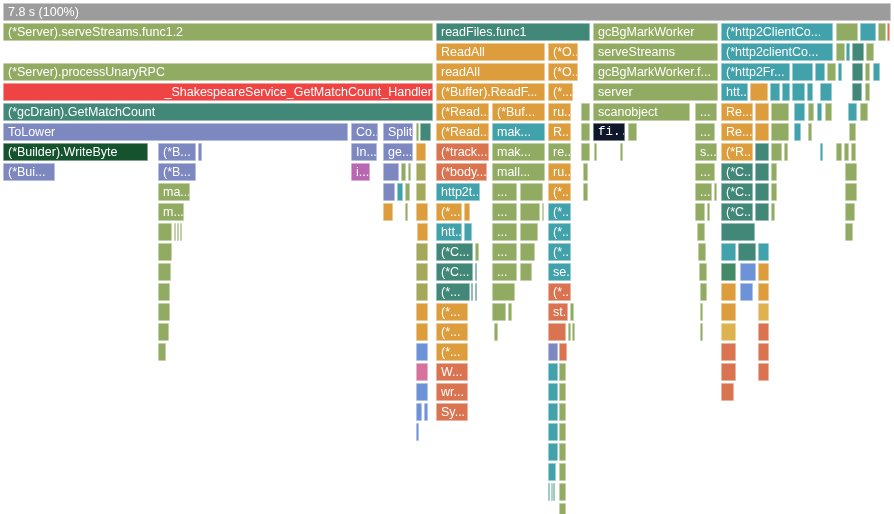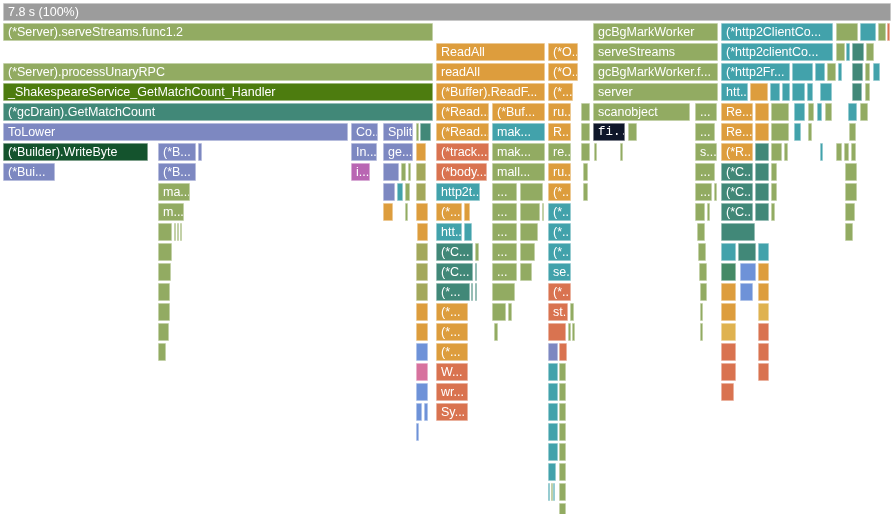--- a/index.html
+++ b/index.html
@@ -25,20 +25,21 @@
     cursor:pointer;
   }
   .cell.nolabel{padding-left:0;}
 </style>
 </head>
 <body>
 
 <div id="stage">
     <div class="cell" title="7.8 s (100%)" style="left: 3px; top: 3px; width: 888px; background: rgb(156, 156, 156);">7.8 s (100%)</div>
     <div class="cell" title="(*Server).serveStreams.func1.2" style="left: 3px; top: 23px; width: 430px; background: rgb(146, 171, 98);">(*Server).serveStreams.func1.2</div>
+    <div class="cell" title="readFiles.func1" style="left: 436px; top: 23px; width: 154px; background: rgb(65, 136, 120);">readFiles.func1</div>
     <div class="cell" title="gcBgMarkWorker" style="left: 593px; top: 23px; width: 125px; background: rgb(146, 171, 98);">gcBgMarkWorker</div>
     <div class="cell" title="(*http2ClientCo..." style="left: 721px; top: 23px; width: 112px; background: rgb(66, 162, 171);">(*http2ClientCo...</div>
     <div class="cell nolabel" style="left: 836px; top: 23px; width: 22px; background: rgb(146, 171, 98);"></div>
     <div class="cell nolabel" style="left: 860px; top: 23px; width: 16px; background: rgb(66, 162, 171);"></div>
     <div class="cell nolabel" style="left: 878px; top: 23px; width: 8px; background: rgb(146, 171, 98);"></div>
     <div class="cell nolabel" style="left: 887px; top: 23px; width: 3px; background: rgb(217, 115, 80);"></div>
     <div class="cell" title="ReadAll" style="left: 436px; top: 43px; width: 109px; background: rgb(221, 157, 61);">ReadAll</div>
     <div class="cell" title="(*O..." style="left: 548px; top: 43px; width: 30px; background: rgb(221, 157, 61);">(*O...</div>
     <div class="cell" title="systemstack" style="left: 593px; top: 43px; width: 125px; background: rgb(146, 171, 98);">serveStreams</div>
     <div class="cell" title="(*http2clientCo..." style="left: 721px; top: 43px; width: 112px; background: rgb(66, 162, 171);">(*http2clientCo...</div>
@@ -51,21 +52,21 @@
     <div class="cell" title="(*O..." style="left: 548px; top: 63px; width: 30px; background: rgb(221, 157, 61);">(*O...</div>
     <div class="cell" title="gcBgMarkWorker.f..." style="left: 593px; top: 63px; width: 125px; background: rgb(146, 171, 98);">gcBgMarkWorker.f...</div>
     <div class="cell" title="(*http2Fr..." style="left: 721px; top: 63px; width: 69px; background: rgb(66, 162, 171);">(*http2Fr...</div>
     <div class="cell nolabel" style="left: 792px; top: 63px; width: 21px; background: rgb(66, 162, 171);"></div>
     <div class="cell nolabel" style="left: 815px; top: 63px; width: 10px; background: rgb(66, 162, 171);"></div>
     <div class="cell nolabel" style="left: 827px; top: 63px; width: 9px; background: rgb(146, 171, 98);"></div>
     <div class="cell nolabel" style="left: 838px; top: 63px; width: 4px; background: rgb(66, 162, 171);"></div>
     <div class="cell nolabel" style="left: 852px; top: 63px; width: 11px; background: rgb(65, 136, 120);"></div>
     <div class="cell nolabel" style="left: 865px; top: 63px; width: 5px; background: rgb(146, 171, 98);"></div>
     <div class="cell nolabel" style="left: 873px; top: 63px; width: 7px; background: rgb(66, 162, 171);"></div>
-    <div class="cell" title="_ShakespeareService_GetMatchCount_Handler" style="left: 3px; top: 83px; width: 430px; background: #4d7c0f;">_ShakespeareService_GetMatchCount_Handler</div>
+    <div class="cell" title="_ShakespeareService_GetMatchCount_Handler" style="left: 3px; top: 83px; width: 430px; background: #ef4444; text-align: right;">_ShakespeareService_GetMatchCount_Handler</div>
     <div class="cell" title="(*Buffer).ReadF..." style="left: 436px; top: 83px; width: 109px; background: rgb(221, 157, 61);">(*Buffer).ReadF...</div>
     <div class="cell" title="(*..." style="left: 548px; top: 83px; width: 25px; background: rgb(221, 157, 61);">(*...</div>
     <div class="cell" title="gcDrain" style="left: 593px; top: 83px; width: 125px; background: rgb(146, 171, 98);">server</div>
     <div class="cell" title="htt..." style="left: 721px; top: 83px; width: 27px; background: rgb(66, 162, 171);">htt...</div>
     <div class="cell nolabel" style="left: 750px; top: 83px; width: 18px; background: rgb(221, 157, 61);"></div>
     <div class="cell nolabel" style="left: 770px; top: 83px; width: 10px; background: rgb(66, 162, 171);"></div>
     <div class="cell nolabel" style="left: 782px; top: 83px; width: 8px; background: rgb(66, 162, 171);"></div>
     <div class="cell nolabel" style="left: 792px; top: 83px; width: 13px; background: rgb(66, 162, 171);"></div>
     <div class="cell nolabel" style="left: 807px; top: 83px; width: 6px; background: rgb(66, 162, 171);"></div>
     <div class="cell nolabel" style="left: 820px; top: 83px; width: 12px; background: rgb(66, 162, 171);"></div>

